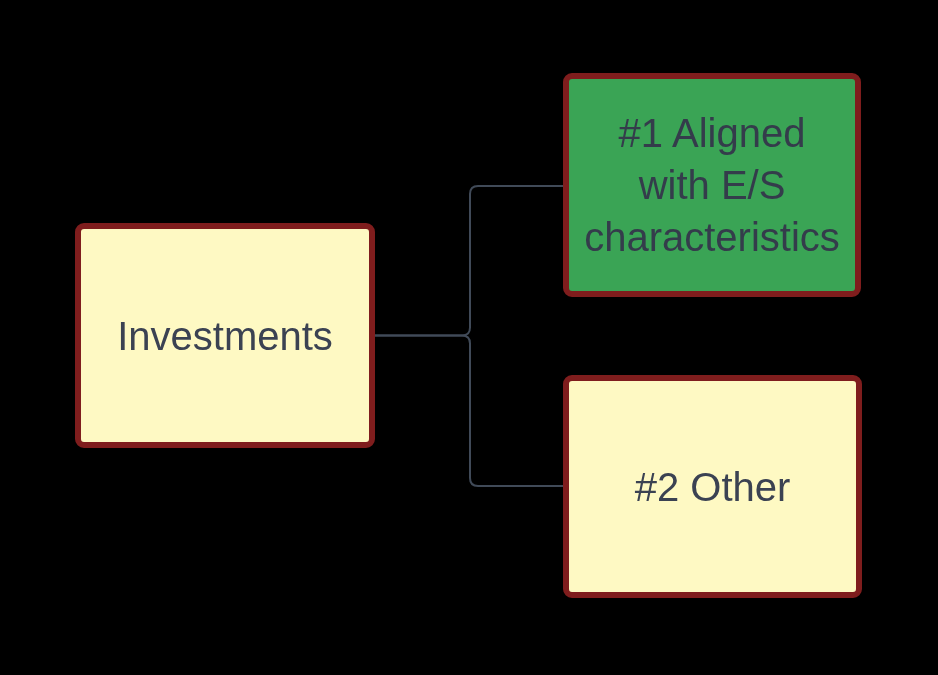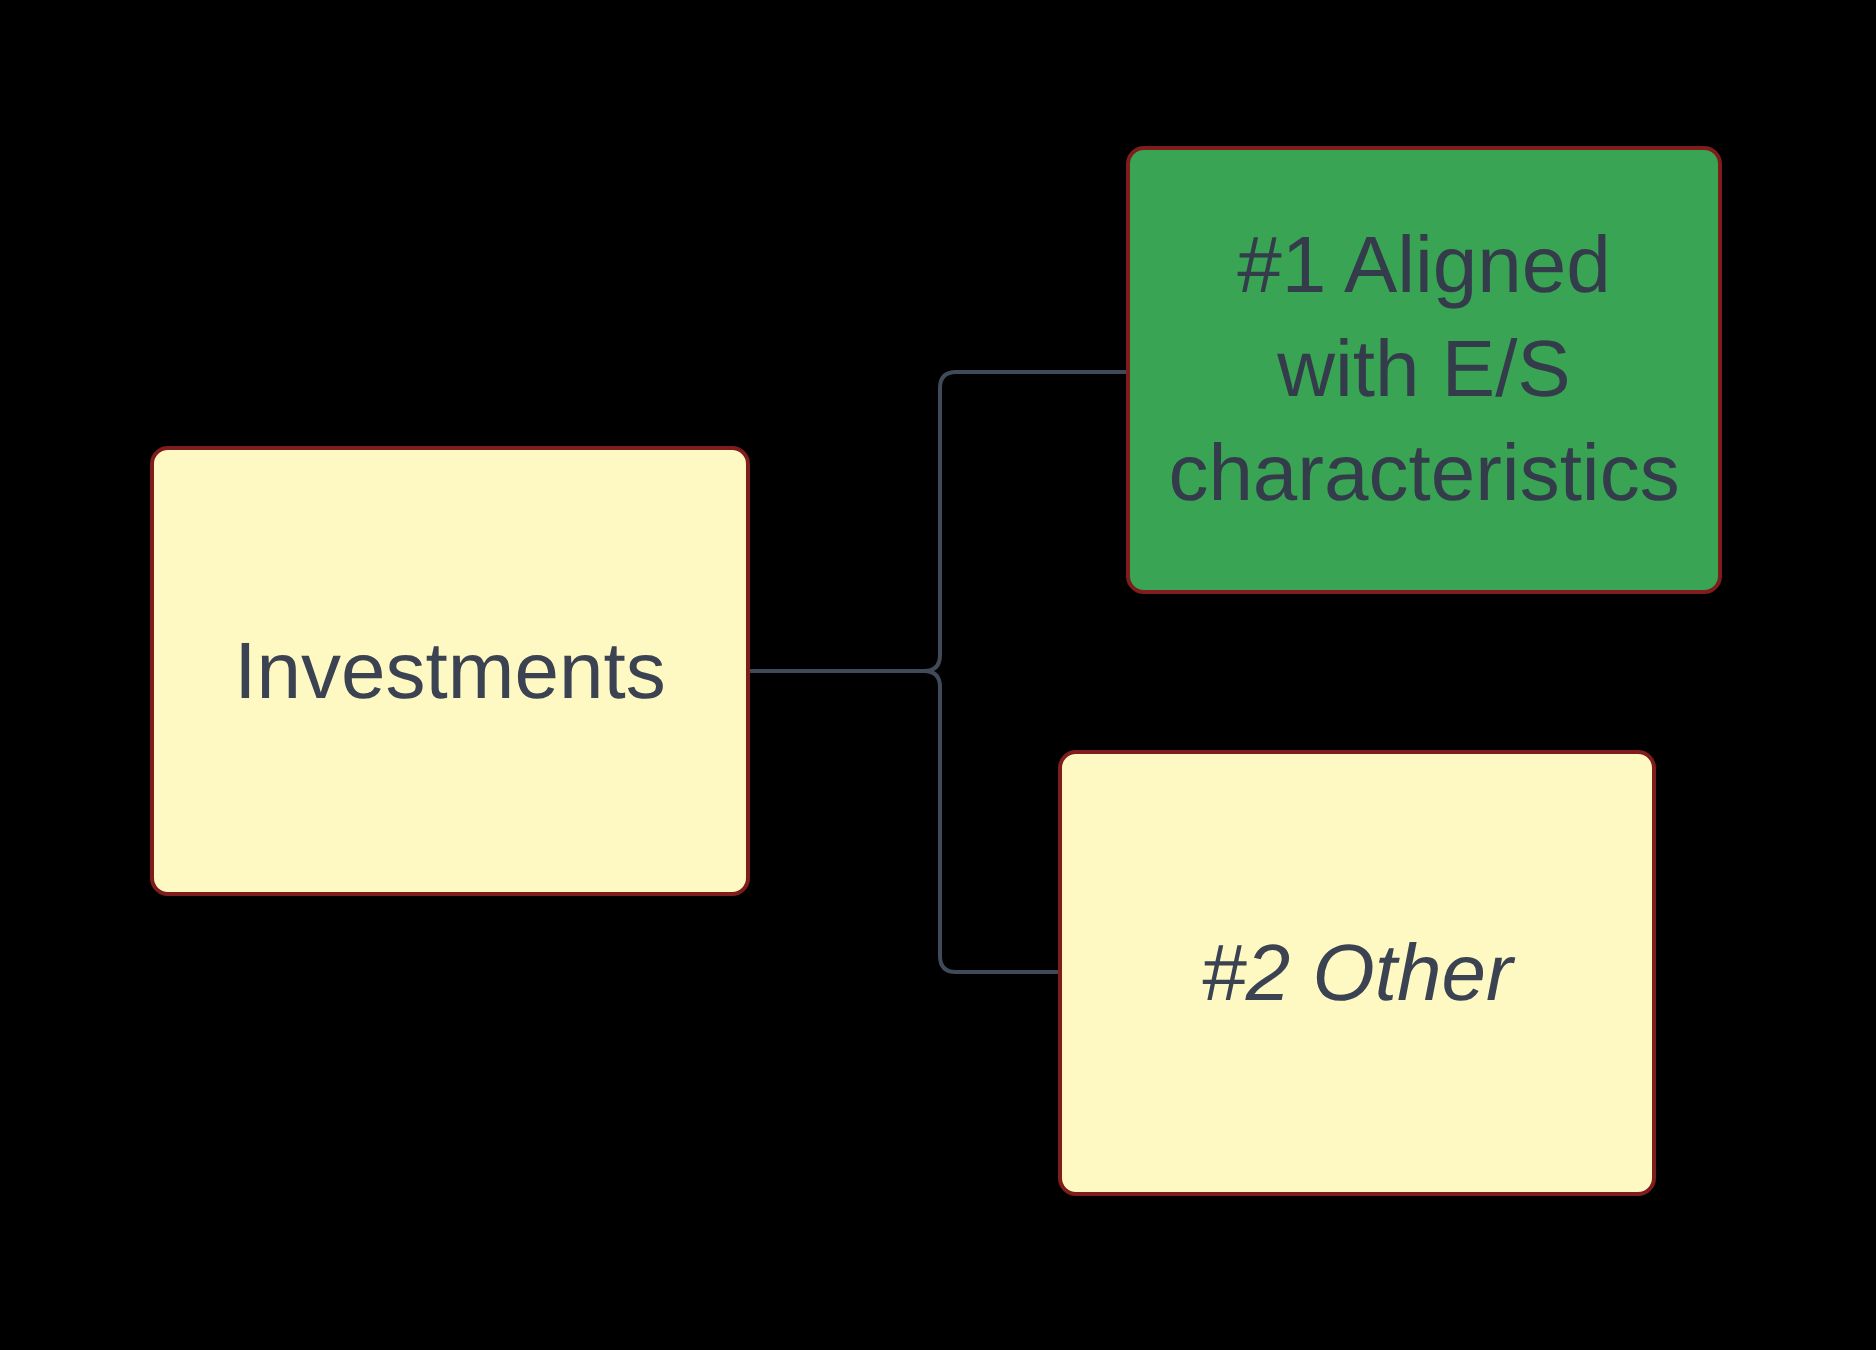--- a/index.html
+++ b/index.html
@@ -29,21 +29,21 @@
   }
   .edges path {
     fill: none;
     stroke: #404a58;
     stroke-width: 2;
     stroke-linecap: butt;
   }
   .node {
     position: absolute;
     box-sizing: border-box;
-    border: 2px solid #7f1d1d;
+    border: 6px solid #7f1d1d;
     border-radius: 9px;
     display: flex;
     align-items: center;
     justify-content: center;
     text-align: center;
     font-size: 40px;
     color: #3b4252;
     line-height: 1.3;
     cursor: default;
   }
@@ -60,25 +60,24 @@
     width: 300px;
     height: 225px;
   }
   .node--aligned {
     left: 563px;
     top: 73px;
     width: 298px;
     height: 224px;
   }
   .node--other {
-    left: 529px;
+    left: 563px;
     top: 375px;
     width: 299px;
     height: 223px;
-    font-style: italic;
   }
   .node-label {
     display: inline-block;
   }
   .node--aligned .node-label {
     max-width: 266px;
   }
 </style>
 </head>
 <body>

